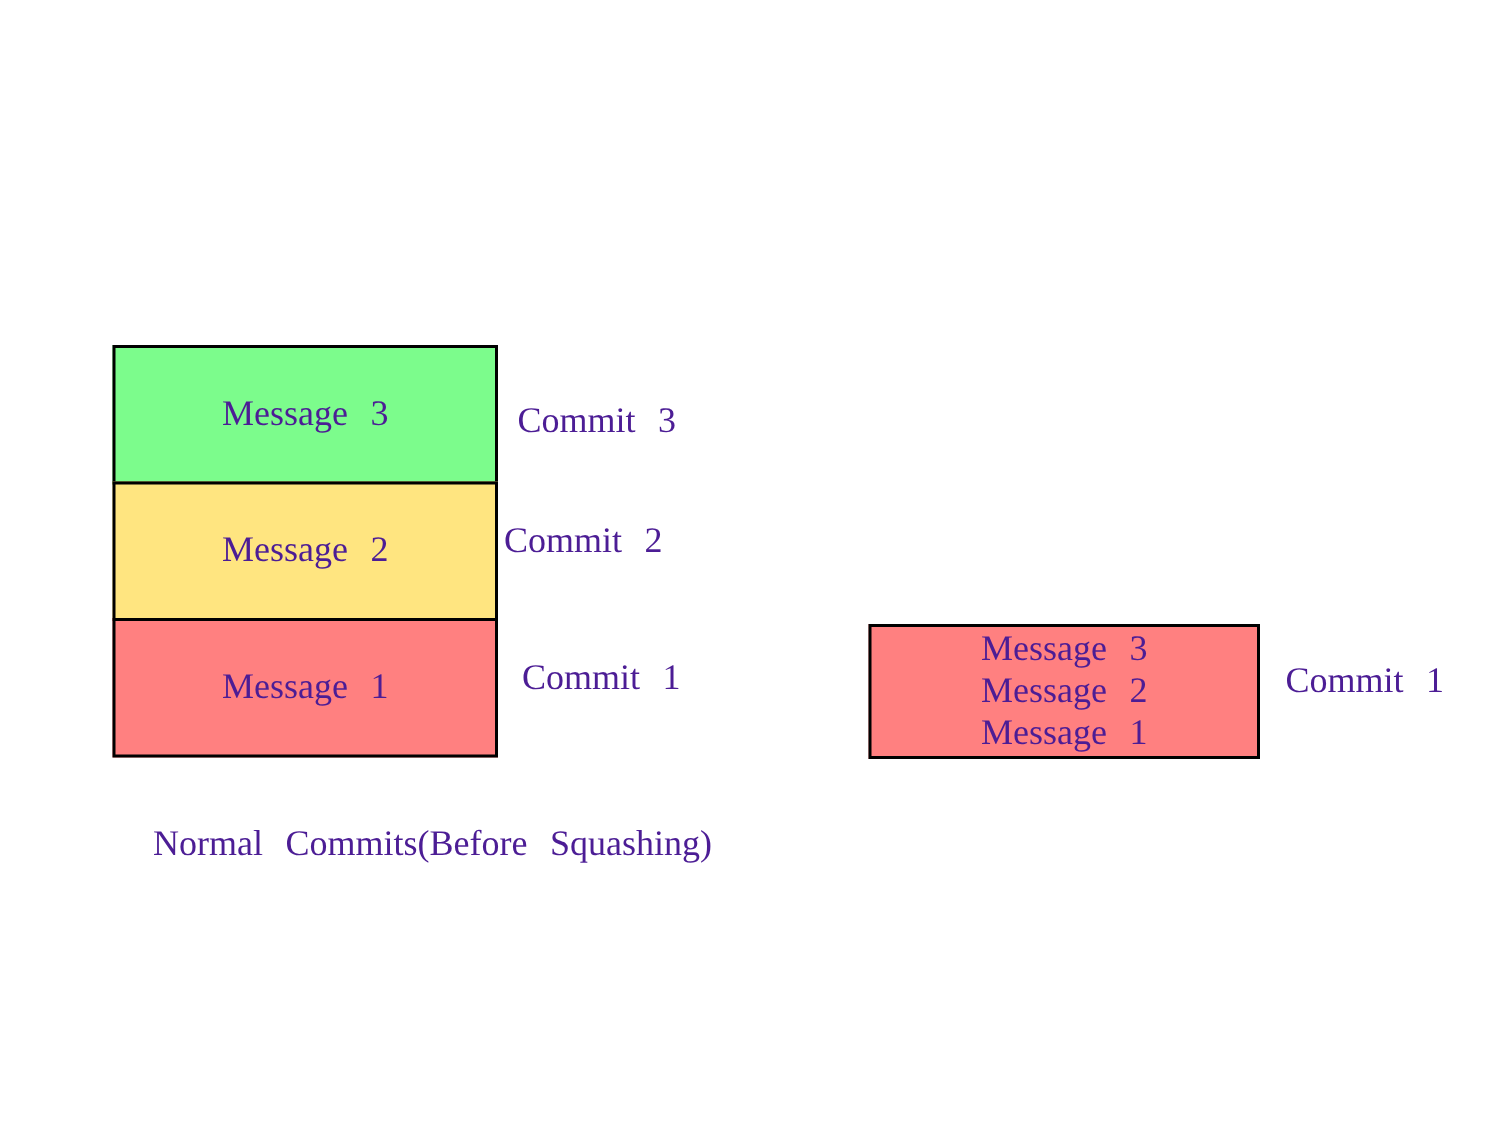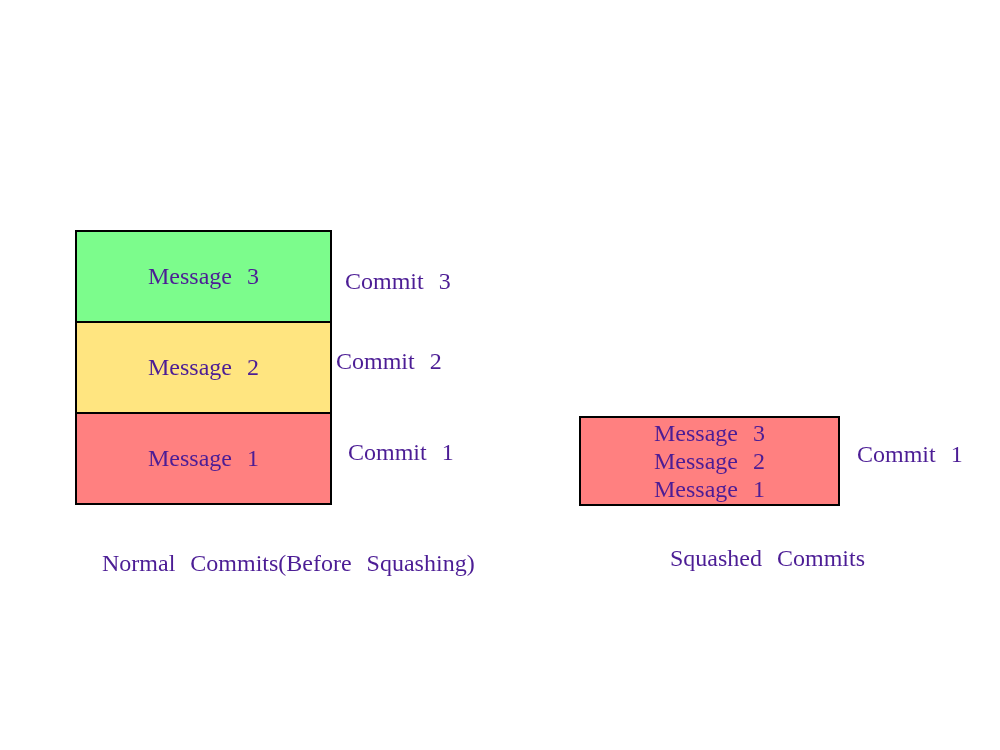--- a/index.html
+++ b/index.html
@@ -92,15 +92,14 @@
   <div class="label caption-before">Normal Commits(Before Squashing)</div>
 
   <div class="squashed-box" style="background: rgb(255, 128, 128);">
     <span class="msg-line">Message 3</span>
     <span class="msg-line">Message 2</span>
     <span class="msg-line">Message 1</span>
   </div>
 
   <div class="label commit-label-squashed">Commit 1</div>
 
-  <div class="label caption-after">Squashed Commits</div>
 
 </div>
 
 </body></html>

